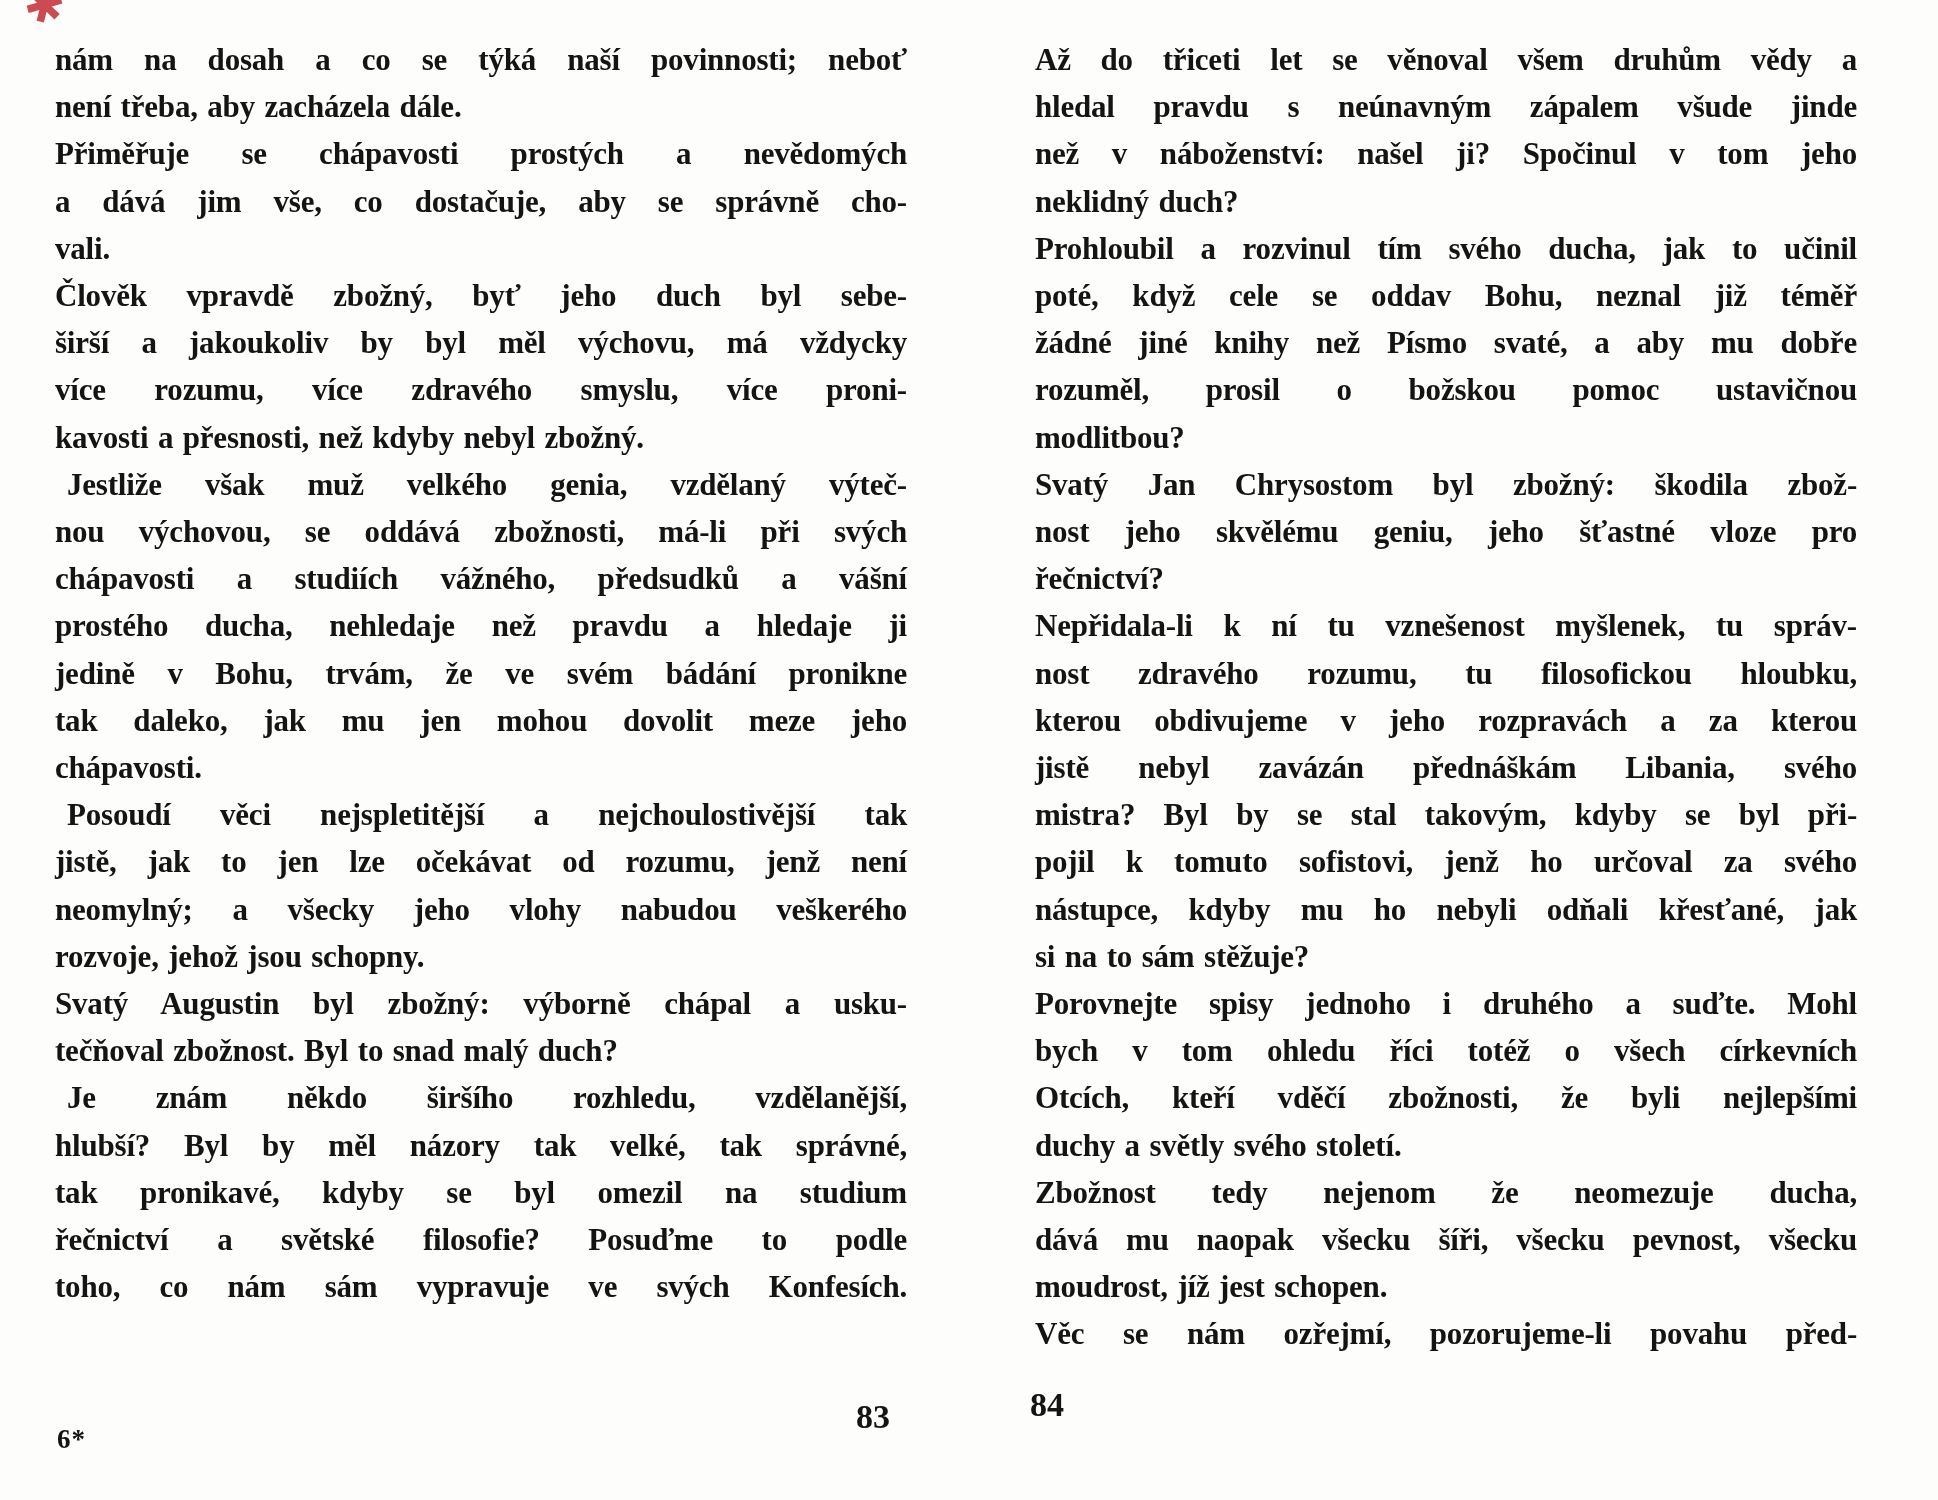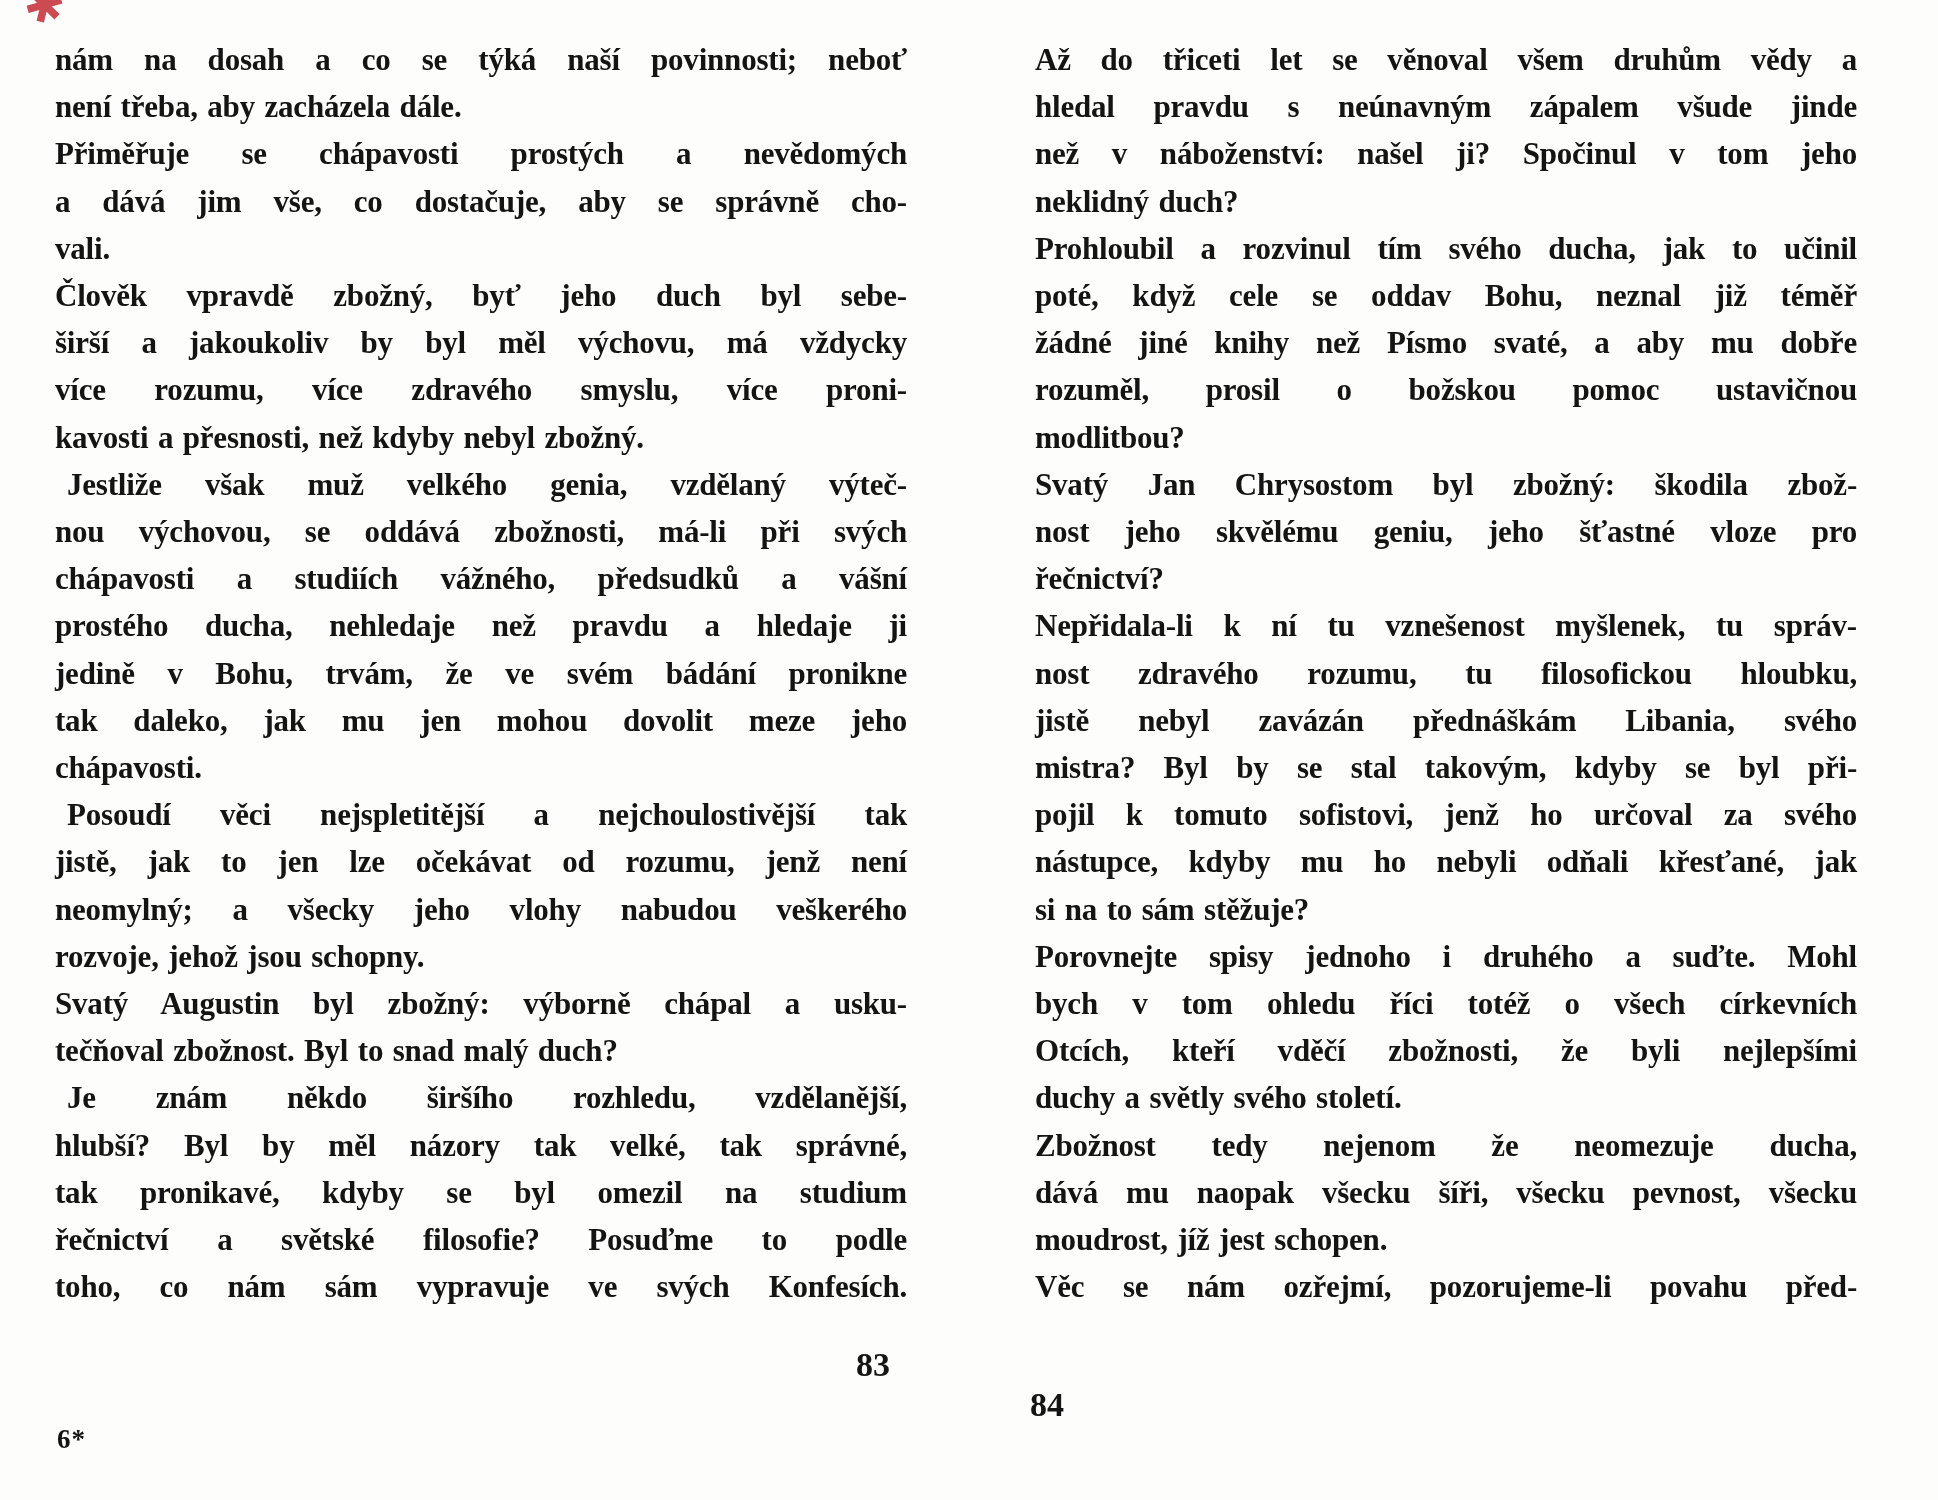--- a/index.html
+++ b/index.html
@@ -24,21 +24,21 @@
   }
   .col .line.ragged{text-align-last:left;}
   .col .line.indent{padding-left:12px;}
   .col-left{left:55px;width:852px;}
   .col-right{left:1035px;width:822px;}
   .sig{
     position:absolute;left:57px;top:1424px;
     font-size:27px;font-weight:bold;letter-spacing:1px;
   }
   .pn{position:absolute;font-size:34px;font-weight:bold;}
-  .pn-left{left:856px;top:1346px;}
+  .pn-left{left:856px;top:1398px;}
   .pn-right{left:1030px;top:1386px;}
   .red-mark{
     position:absolute;left:24px;top:-18px;
     font-size:48px;line-height:48px;
     color:#cc4a52;
     transform:rotate(14deg);
     font-weight:normal;
   }
 </style>
 </head>
@@ -86,20 +86,21 @@
       <div class="line">Prohloubil a rozvinul tím svého ducha, jak to učinil</div>
       <div class="line">poté, když cele se oddav Bohu, neznal již téměř</div>
       <div class="line">žádné jiné knihy než Písmo svaté, a aby mu dobře</div>
       <div class="line">rozuměl, prosil o božskou pomoc ustavičnou</div>
       <div class="line ragged">modlitbou?</div>
       <div class="line">Svatý Jan Chrysostom byl zbožný: škodila zbož-</div>
       <div class="line">nost jeho skvělému geniu, jeho šťastné vloze pro</div>
       <div class="line ragged">řečnictví?</div>
       <div class="line">Nepřidala-li k ní tu vznešenost myšlenek, tu správ-</div>
       <div class="line">nost zdravého rozumu, tu filosofickou hloubku,</div>
+      <div class="line">kterou obdivujeme v jeho rozpravách a za kterou</div>
       <div class="line">jistě nebyl zavázán přednáškám Libania, svého</div>
       <div class="line">mistra? Byl by se stal takovým, kdyby se byl při-</div>
       <div class="line">pojil k tomuto sofistovi, jenž ho určoval za svého</div>
       <div class="line">nástupce, kdyby mu ho nebyli odňali křesťané, jak</div>
       <div class="line ragged">si na to sám stěžuje?</div>
       <div class="line">Porovnejte spisy jednoho i druhého a suďte. Mohl</div>
       <div class="line">bych v tom ohledu říci totéž o všech církevních</div>
       <div class="line">Otcích, kteří vděčí zbožnosti, že byli nejlepšími</div>
       <div class="line ragged">duchy a světly svého století.</div>
       <div class="line">Zbožnost tedy nejenom že neomezuje ducha,</div>

